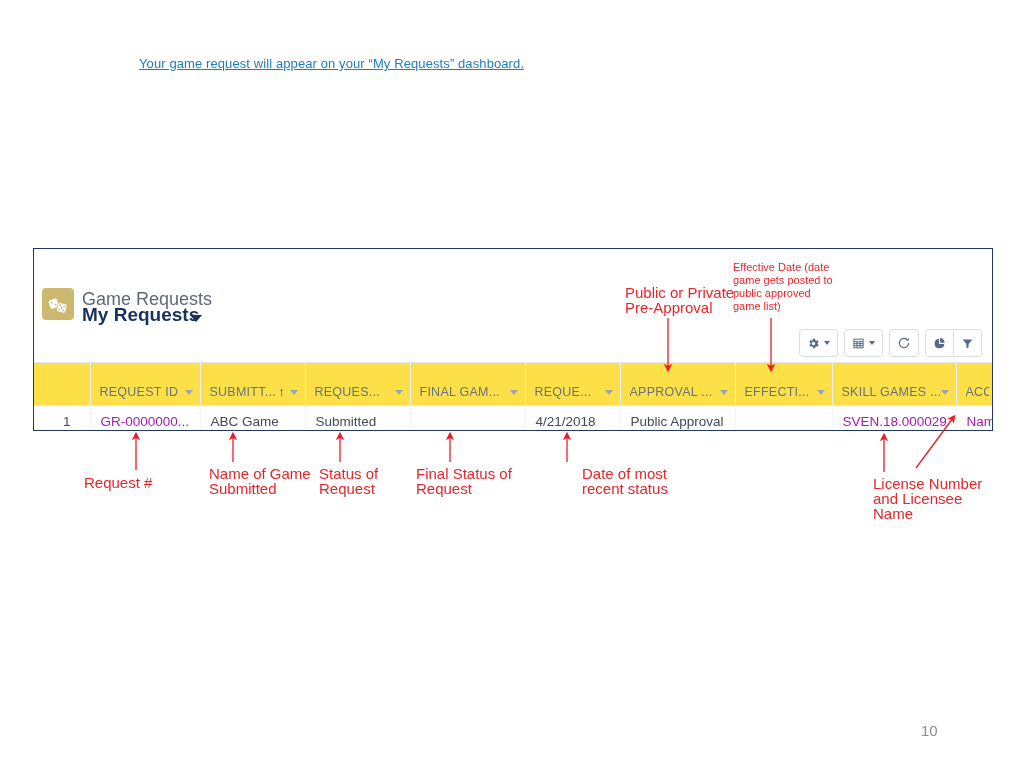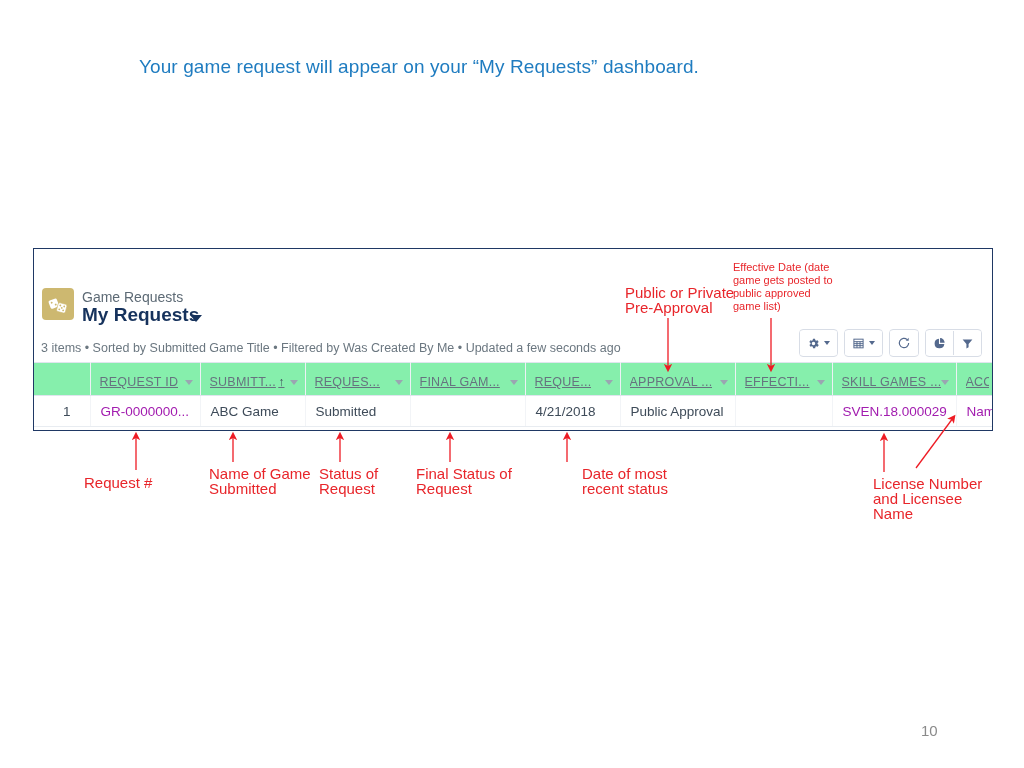--- a/index.html
+++ b/index.html
@@ -13,24 +13,25 @@
     font-family: "Liberation Sans", sans-serif;
     position: relative;
     overflow: hidden;
   }
 
   
   .slide-title {
     position: absolute;
     left: 139px;
     top: 56px;
-    font-size: 19px;
+    font-size: 13px;
     color: #1f7cc0;
     letter-spacing: 0.1px;
     white-space: nowrap;
+    text-decoration: underline;
   }
 
   
   .page-number {
     position: absolute;
     left: 921px;
     top: 722px;
     font-size: 15px;
     color: #8a8a8a;
   }
@@ -66,21 +67,21 @@
     border-radius: 4px;
     background: #cdb870;
     display: flex;
     align-items: center;
     justify-content: center;
   }
   .sf-objname {
     position: absolute;
     left: 48px;
     top: 40px;
-    font-size: 14px;
+    font-size: 18px;
     color: #5d6a75;
     white-space: nowrap;
   }
   .sf-viewname {
     position: absolute;
     left: 48px;
     top: 55px;
     font-size: 19px;
     font-weight: bold;
     color: #16325c;
@@ -149,30 +150,29 @@
     top: 113px;
     width: 100%;
     border-collapse: collapse;
     table-layout: fixed;
   }
   .sf-table thead th {
     height: 26px;
     border-top: 1px solid #e0e5ee;
     border-bottom: 1px solid #e0e5ee;
     border-right: 1px solid #eef1f6;
-    background: #86efac;
+    background: #fde047;
     font-size: 12.5px;
     font-weight: normal;
     color: #66737f;
     text-align: left;
-    padding: 6px 0 0 9px;
+    padding: 16px 0 0 9px;
     white-space: nowrap;
     overflow: hidden;
     letter-spacing: 0.25px;
-    text-decoration: underline;
   }
   .th-inner {
     display: flex;
     align-items: center;
     justify-content: space-between;
     padding-right: 7px;
   }
   .th-label { overflow: hidden; text-overflow: clip; }
   .th-right { display: flex; align-items: center; flex: none; }
   .sortarrow {
@@ -246,21 +246,20 @@
           <circle cx="16.6" cy="14.8" r="1.05" fill="#cdb870"></circle>
           <circle cx="14.3" cy="17.1" r="1.05" fill="#cdb870"></circle>
           <circle cx="18.9" cy="17.1" r="1.05" fill="#cdb870"></circle>
         </g>
       </svg>
     </div>
 
     <div class="sf-objname">Game Requests</div>
     <div class="sf-viewname">My Requests</div>
     <div class="sf-viewcaret"></div>
-    <div class="sf-meta">3 items • Sorted by Submitted Game Title • Filtered by Was Created By Me • Updated a few seconds ago</div>
 
     <div class="sf-toolbar">
       <div class="tb-group">
         <div class="tb-btn">
           <svg width="13" height="13" viewBox="0 0 24 24" fill="currentColor">
             <path d="M19.4 13a7.8 7.8 0 0 0 0-2l2.1-1.6-2-3.5-2.5 1a7.6 7.6 0 0 0-1.7-1l-.4-2.6h-4l-.4 2.6c-.6.2-1.2.6-1.7 1l-2.5-1-2 3.5L6.6 11a7.8 7.8 0 0 0 0 2l-2.1 1.6 2 3.5 2.5-1c.5.4 1.1.8 1.7 1l.4 2.6h4l.4-2.6c.6-.2 1.2-.6 1.7-1l2.5 1 2-3.5-2.3-1.6zM12 15.2A3.2 3.2 0 1 1 12 8.8a3.2 3.2 0 0 1 0 6.4z"></path>
           </svg>
           <span class="tb-caret"></span>
         </div>
       </div>

